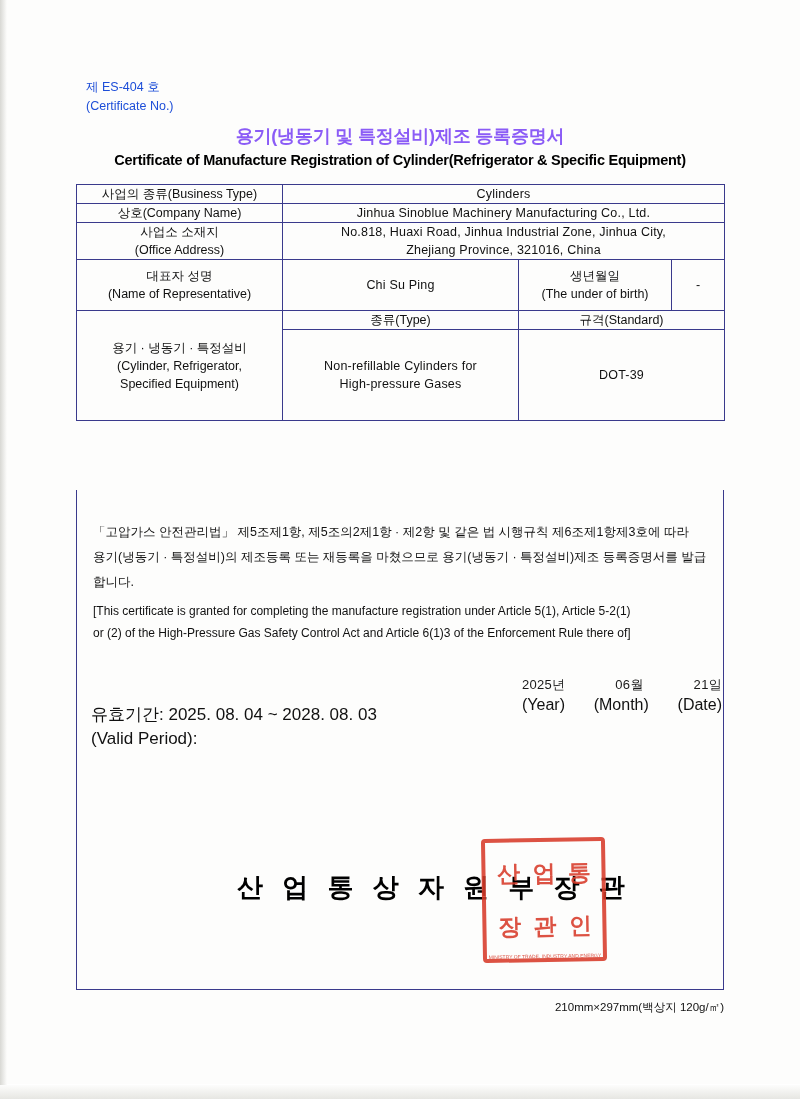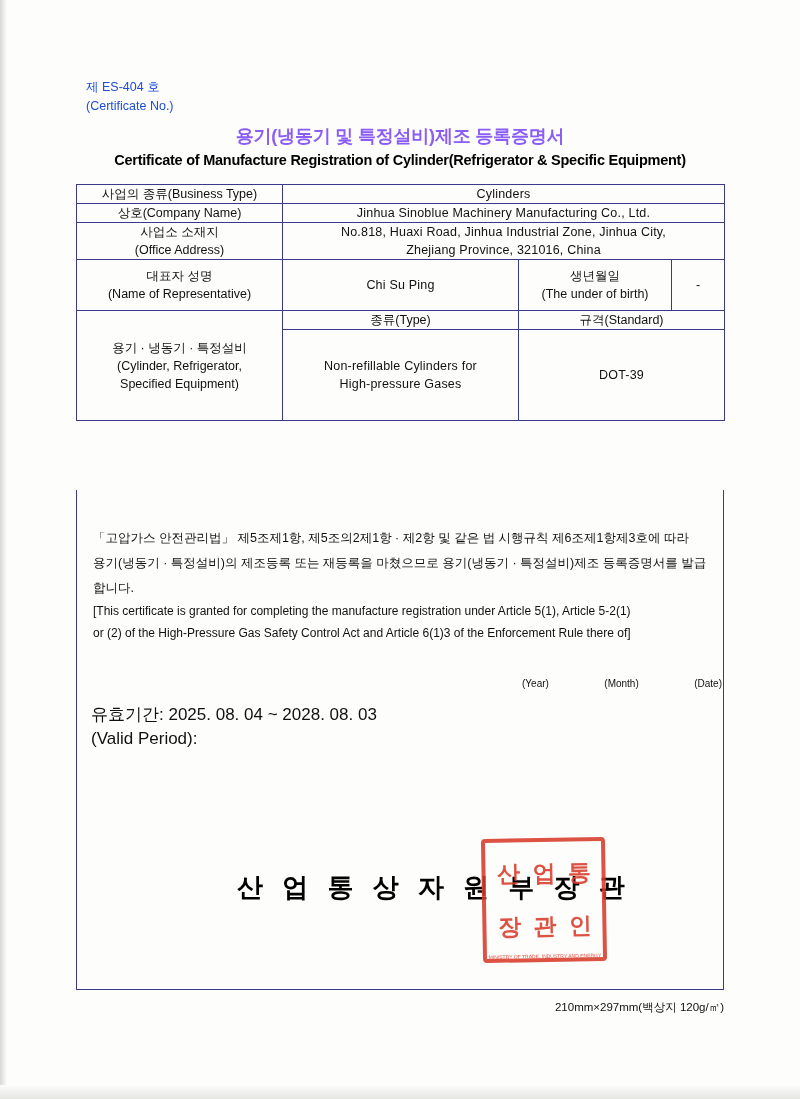--- a/index.html
+++ b/index.html
@@ -104,21 +104,21 @@
     width: 648px;
     border-left: 1px solid #3a3a8c;
     border-right: 1px solid #3a3a8c;
     border-bottom: 1px solid #3a3a8c;
     height: 500px;
     box-sizing: border-box;
   }
   .para-ko {
     position: absolute;
     left: 16px;
-    top: 36px;
+    top: 30px;
     width: 614px;
     font-size: 12.5px;
     line-height: 25px;
     text-align: justify;
     color: #111;
   }
   .para-en {
     position: absolute;
     left: 16px;
     top: 110px;
@@ -137,21 +137,21 @@
   }
   .date-line1 {
     display: flex;
     justify-content: space-between;
     font-size: 13px;
     letter-spacing: 0.3px;
   }
   .date-line2 {
     display: flex;
     justify-content: space-between;
-    font-size: 10px;
+    font-size: 16px;
     margin-top: 2px;
     color: #111;
   }
   .date-line1 span, .date-line2 span { display: inline-block; }
 
   .valid {
     position: absolute;
     left: 14px;
     top: 213px;
     font-size: 17px;
@@ -300,20 +300,25 @@
       <div>「고압가스 안전관리법」 제5조제1항, 제5조의2제1항 · 제2항 및 같은 법 시행규칙 제6조제1항제3호에 따라</div>
       <div>용기(냉동기 · 특정설비)의 제조등록 또는 재등록을 마쳤으므로 용기(냉동기 · 특정설비)제조 등록증명서를 발급</div>
       <div>합니다.</div>
     </div>
     <div class="para-en">
       <div>[This certificate is granted for completing the manufacture registration under Article 5(1), Article 5-2(1)</div>
       <div>or (2) of the High-Pressure Gas Safety Control Act and Article 6(1)3 of the Enforcement Rule there of]</div>
     </div>
 
     <div class="date-row">
+      <div class="date-line1">
+        <span>2025년</span>
+        <span>06월</span>
+        <span>21일</span>
+      </div>
       <div class="date-line2">
         <span>(Year)</span>
         <span>(Month)</span>
         <span>(Date)</span>
       </div>
     </div>
 
     <div class="valid">
       <div>유효기간: 2025. 08. 04 ~ 2028. 08. 03</div>
       <div>(Valid Period):</div>

